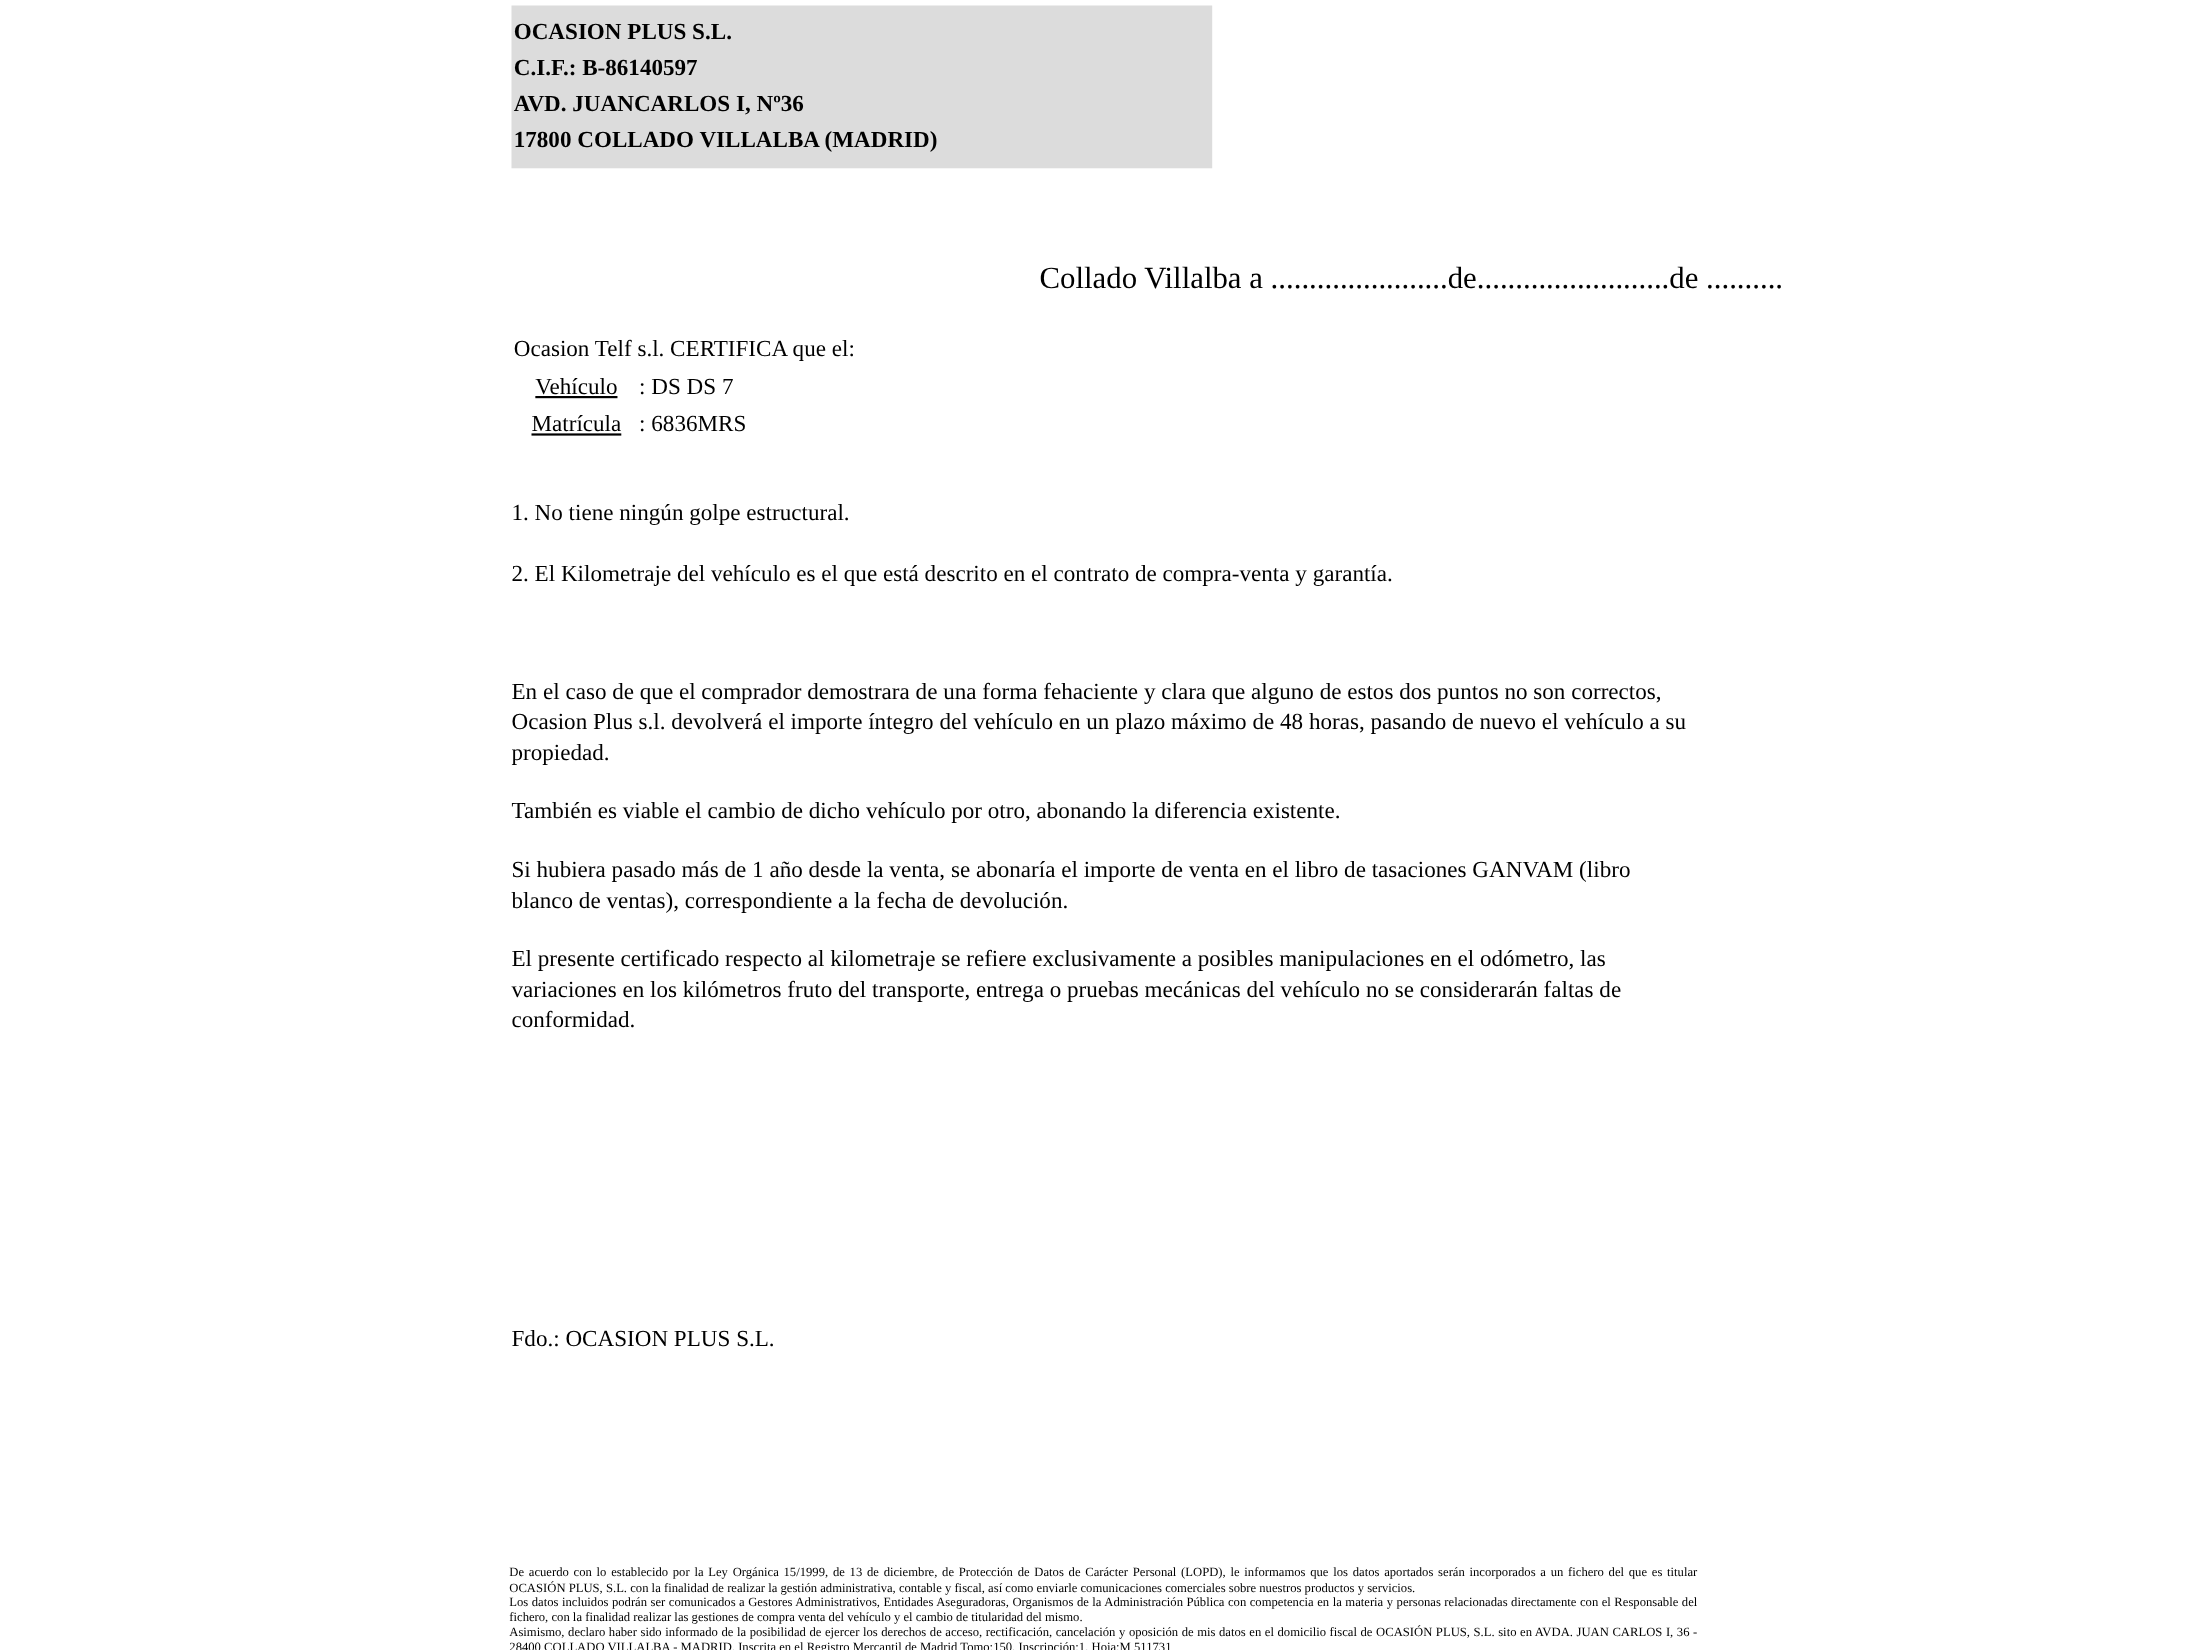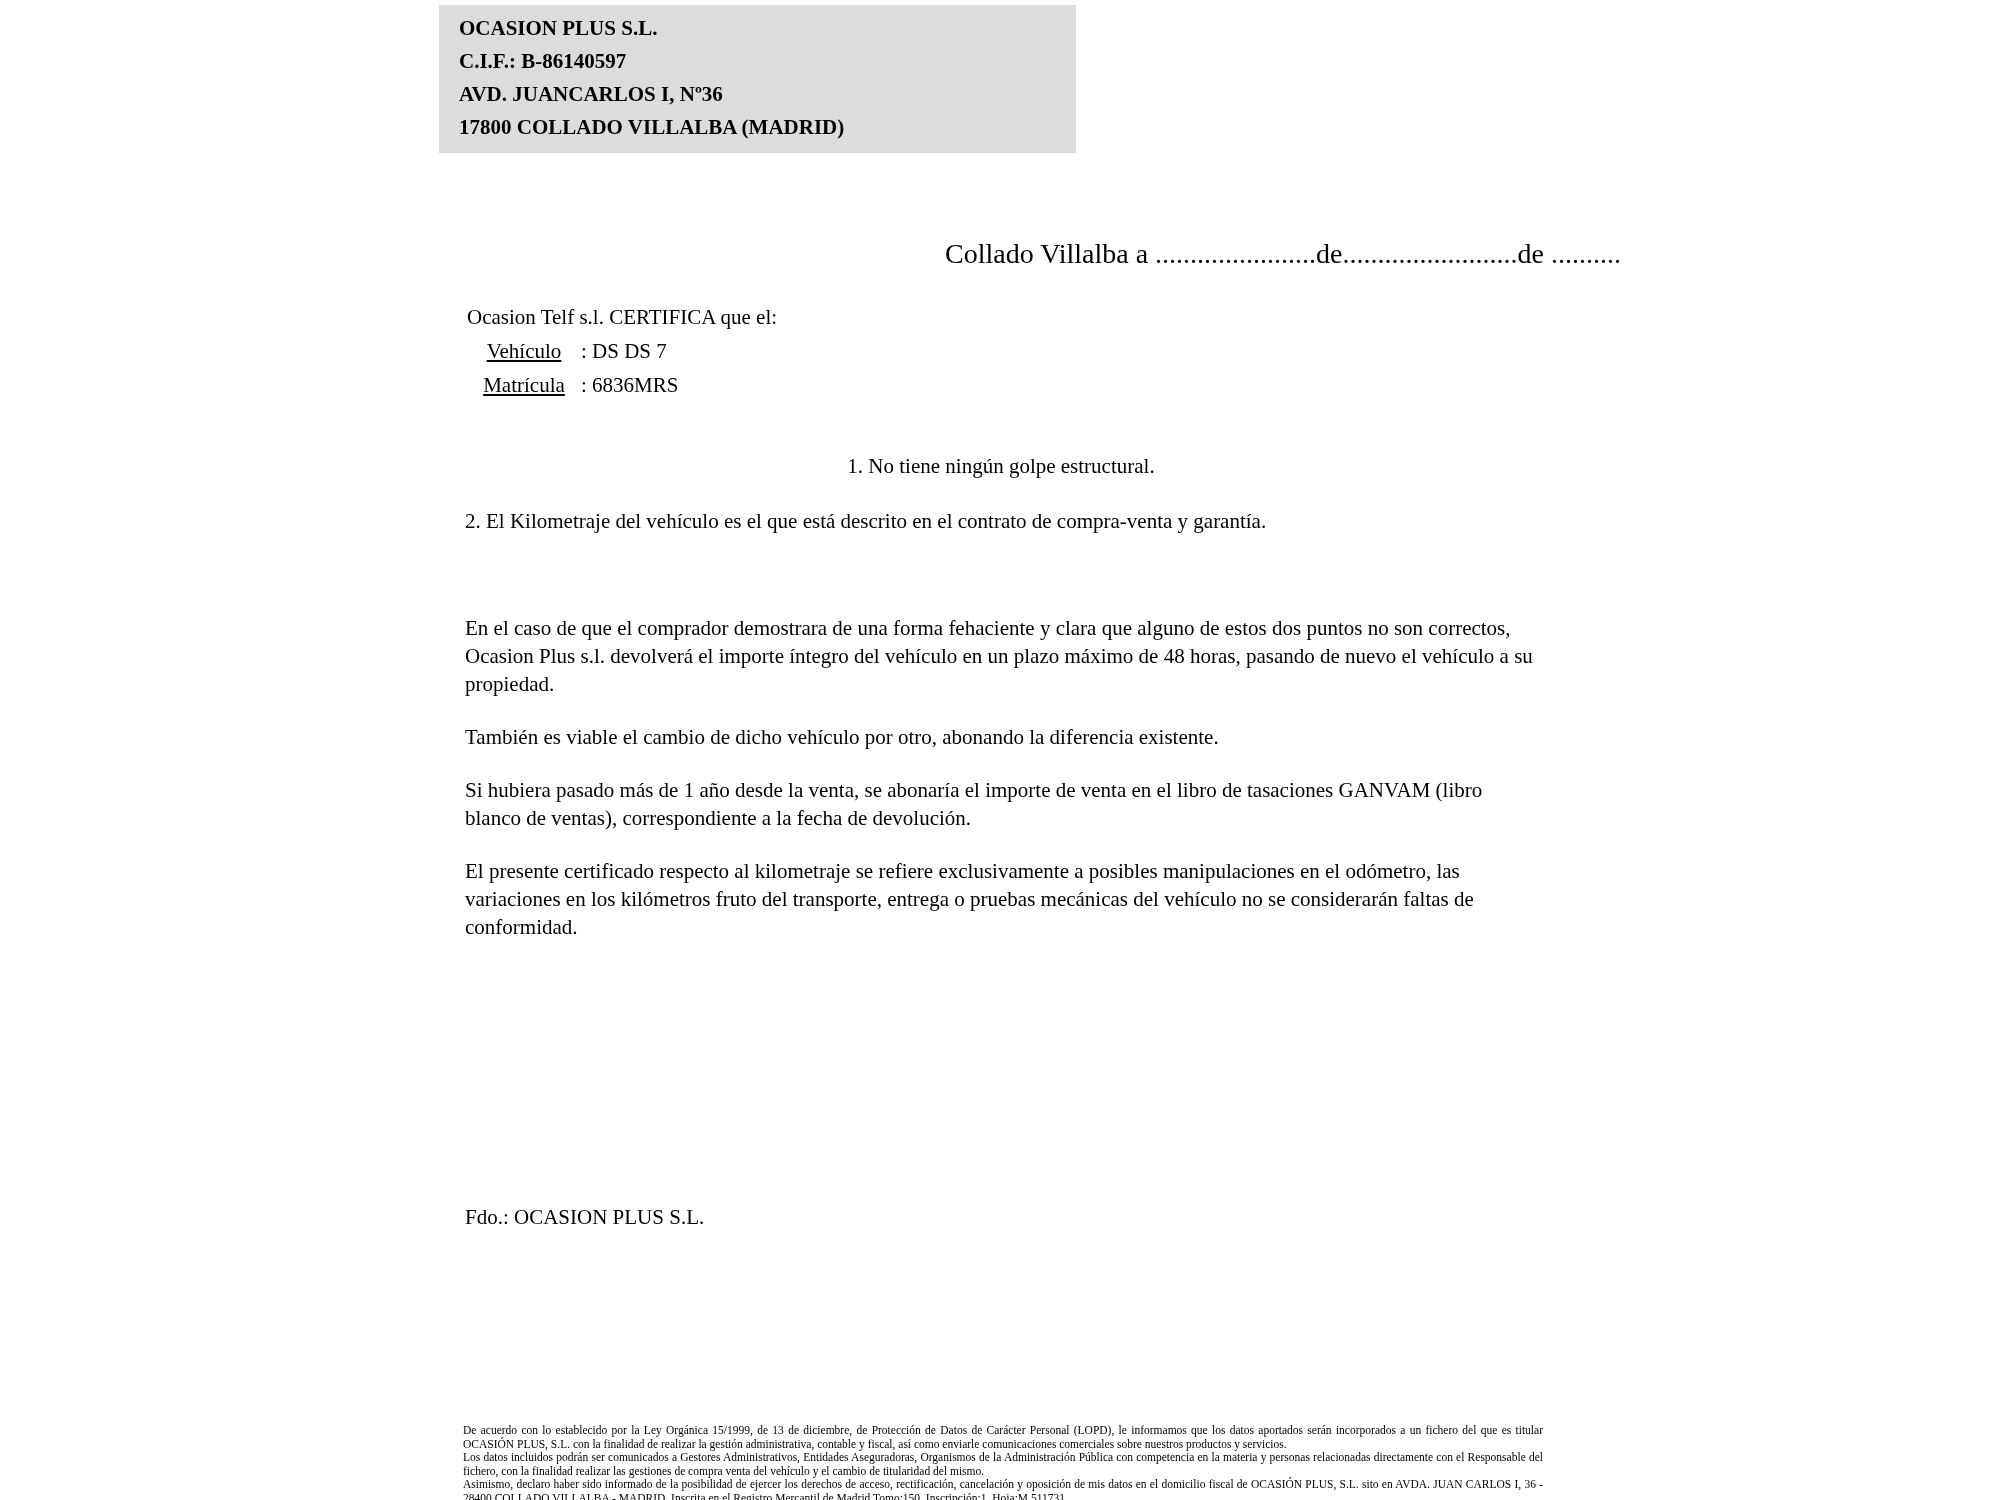--- a/index.html
+++ b/index.html
@@ -13,25 +13,25 @@
     position: relative;
     width: 2000px;
     height: 1500px;
     background: #ffffff;
     overflow: hidden;
   }
 
   
   .header-box {
     position: absolute;
-    left: 439px;
+    left: 465px;
     top: 5px;
     width: 637px;
     background: #dcdcdc;
-    padding: 7px 0 9px 20px;
+    padding: 7px 0 9px 2px;
     box-sizing: border-box;
   }
   .header-box .hline {
     font-weight: bold;
     font-size: 21px;
     line-height: 33px;
     white-space: nowrap;
   }
 
   
@@ -56,21 +56,21 @@
 
   
   .body-text {
     position: absolute;
     left: 465px;
     top: 452px;
     width: 1072px;
     font-size: 21px;
     line-height: 28px;
   }
-  .body-text .point-1 { margin: 0 0 27px 0; text-align: center; }
+  .body-text .point-1 { margin: 0 0 27px 0; }
   .body-text .point-2 { margin: 0 0 79px 0; }
   .body-text p.para { margin: 0 0 25px 0; }
   .body-text p.para:last-child { margin-bottom: 0; }
 
   
   .signature {
     position: absolute;
     left: 465px;
     top: 1205px;
     font-size: 21px;

